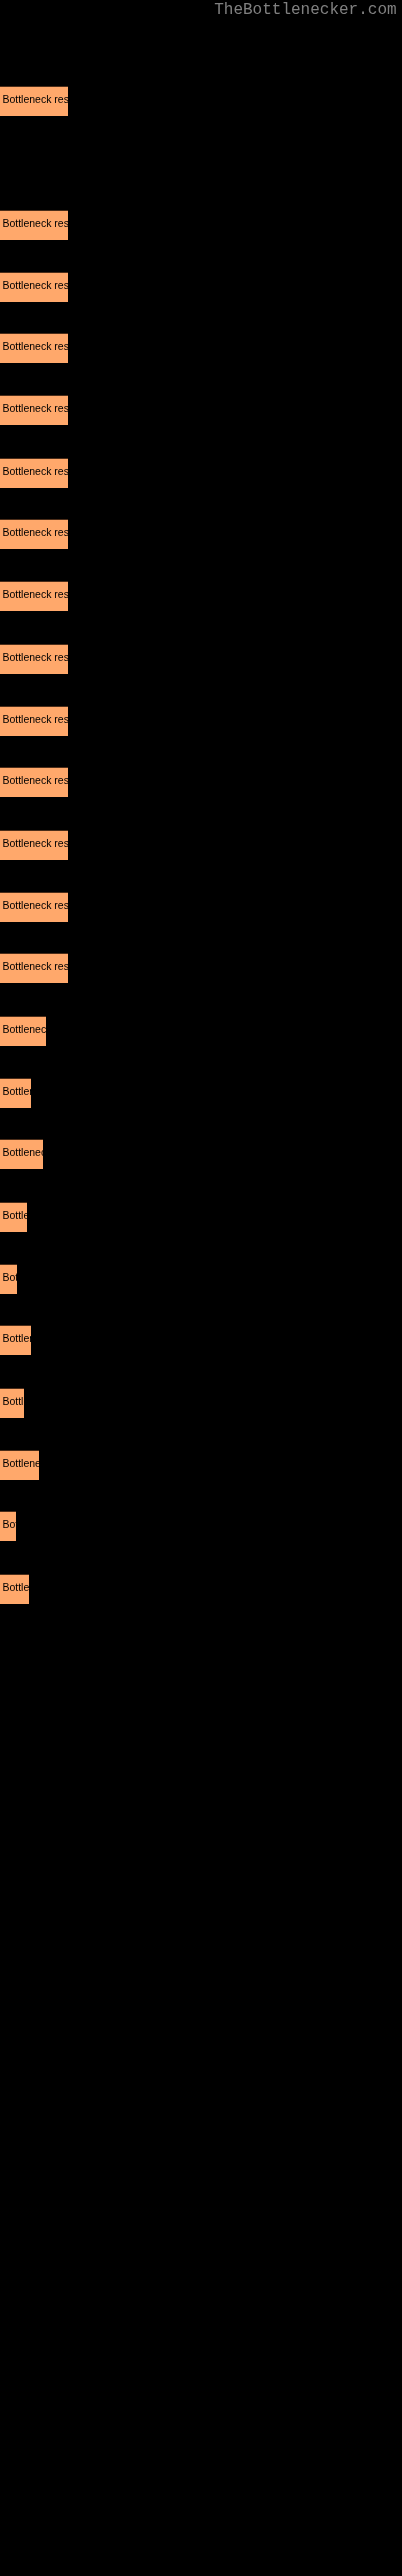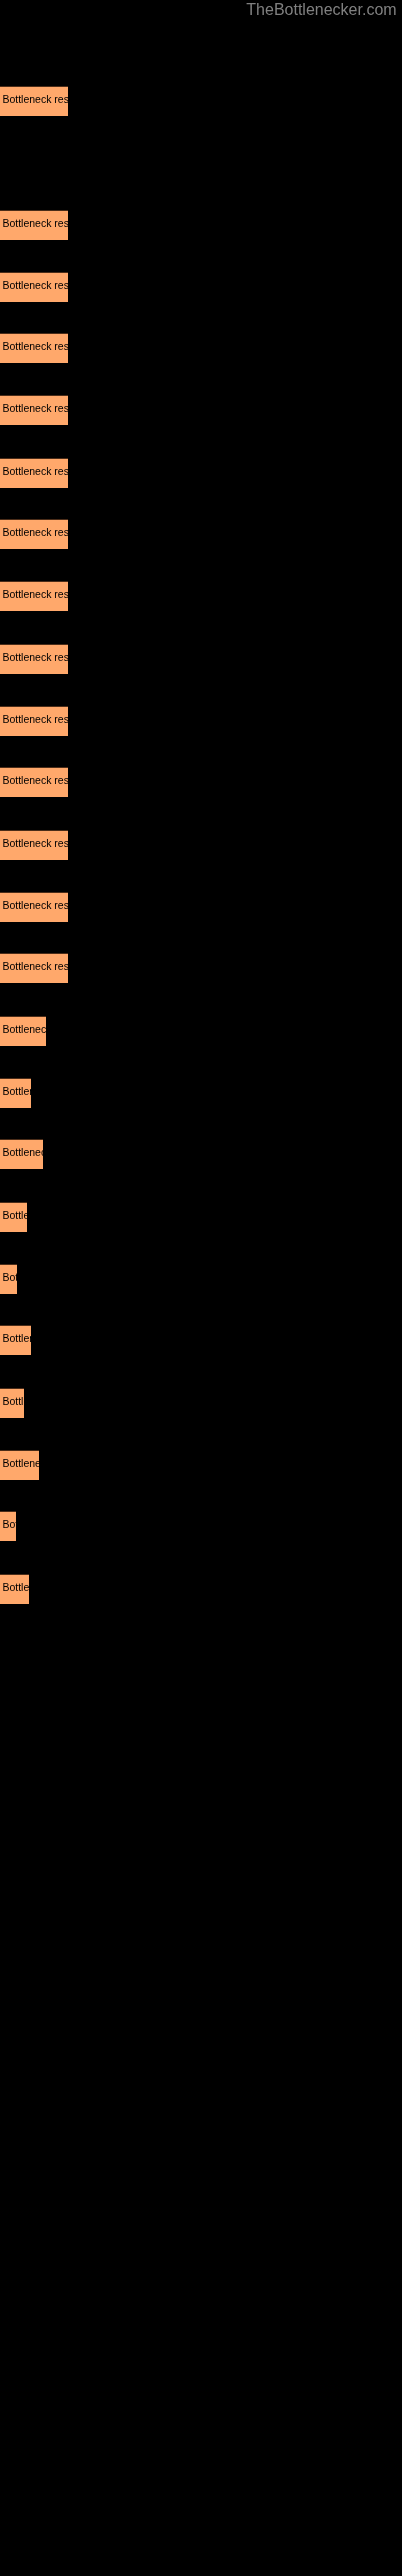--- a/index.html
+++ b/index.html
@@ -16,21 +16,21 @@
     font-family: "Liberation Sans", sans-serif;
   }
   #site-title {
     position: absolute;
     right: 6.4px;
     top: 0.8px;
     font-size: 16px;
     color: #808080;
     letter-spacing: 0px;
     white-space: nowrap;
-    font-family: Liberation Sans, sans-serif;
+    font-family: Liberation Mono, monospace;
   }
   #bars {
     position: absolute;
     left: 0;
     top: 0;
     width: 403px;
     height: 2576px;
   }
   .bar-row {
     position: absolute;

